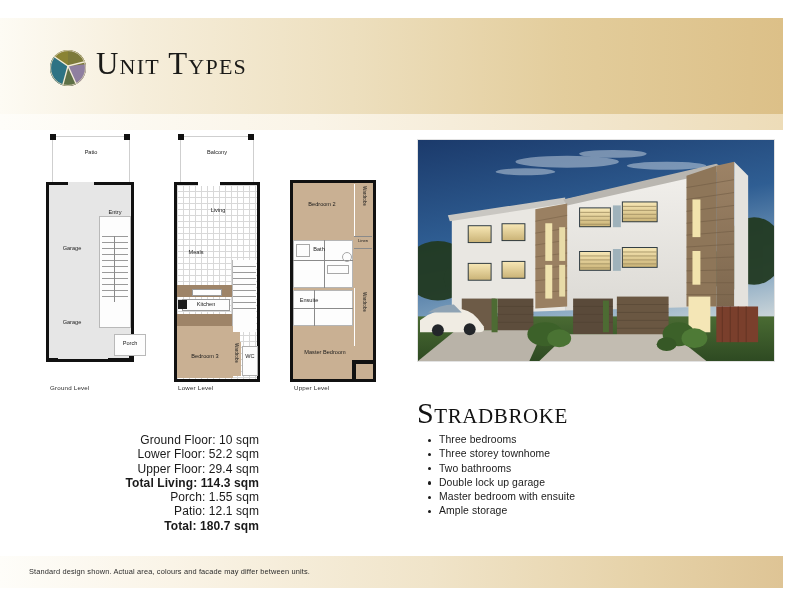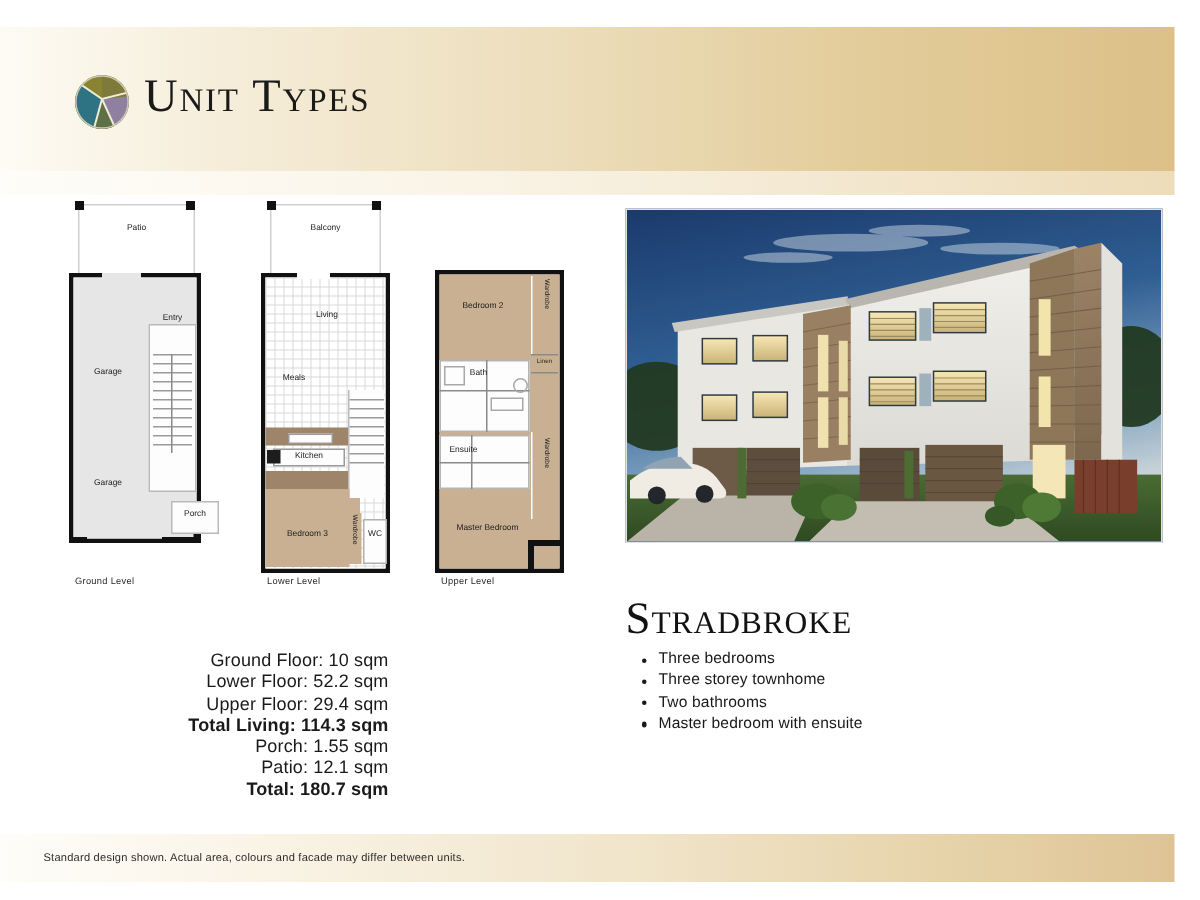--- a/index.html
+++ b/index.html
@@ -475,19 +475,21 @@
     <div>Porch: 1.55 sqm</div>
     <div>Patio: 12.1 sqm</div>
     <div class="bold">Total: 180.7 sqm</div>
   </div>
 
   <div class="est-title">Stradbroke</div>
   <ul class="features">
     <li>Three bedrooms</li>
     <li>Three storey townhome</li>
     <li>Two bathrooms</li>
+    <li>Double lock up garage</li>
     <li>Master bedroom with ensuite</li>
+    <li>Ample storage</li>
   </ul>
 
   <div class="footer-band"></div>
   <div class="disclaimer">Standard design shown. Actual area, colours and facade may differ between units.</div>
 
 </div>
 
 </body></html>

